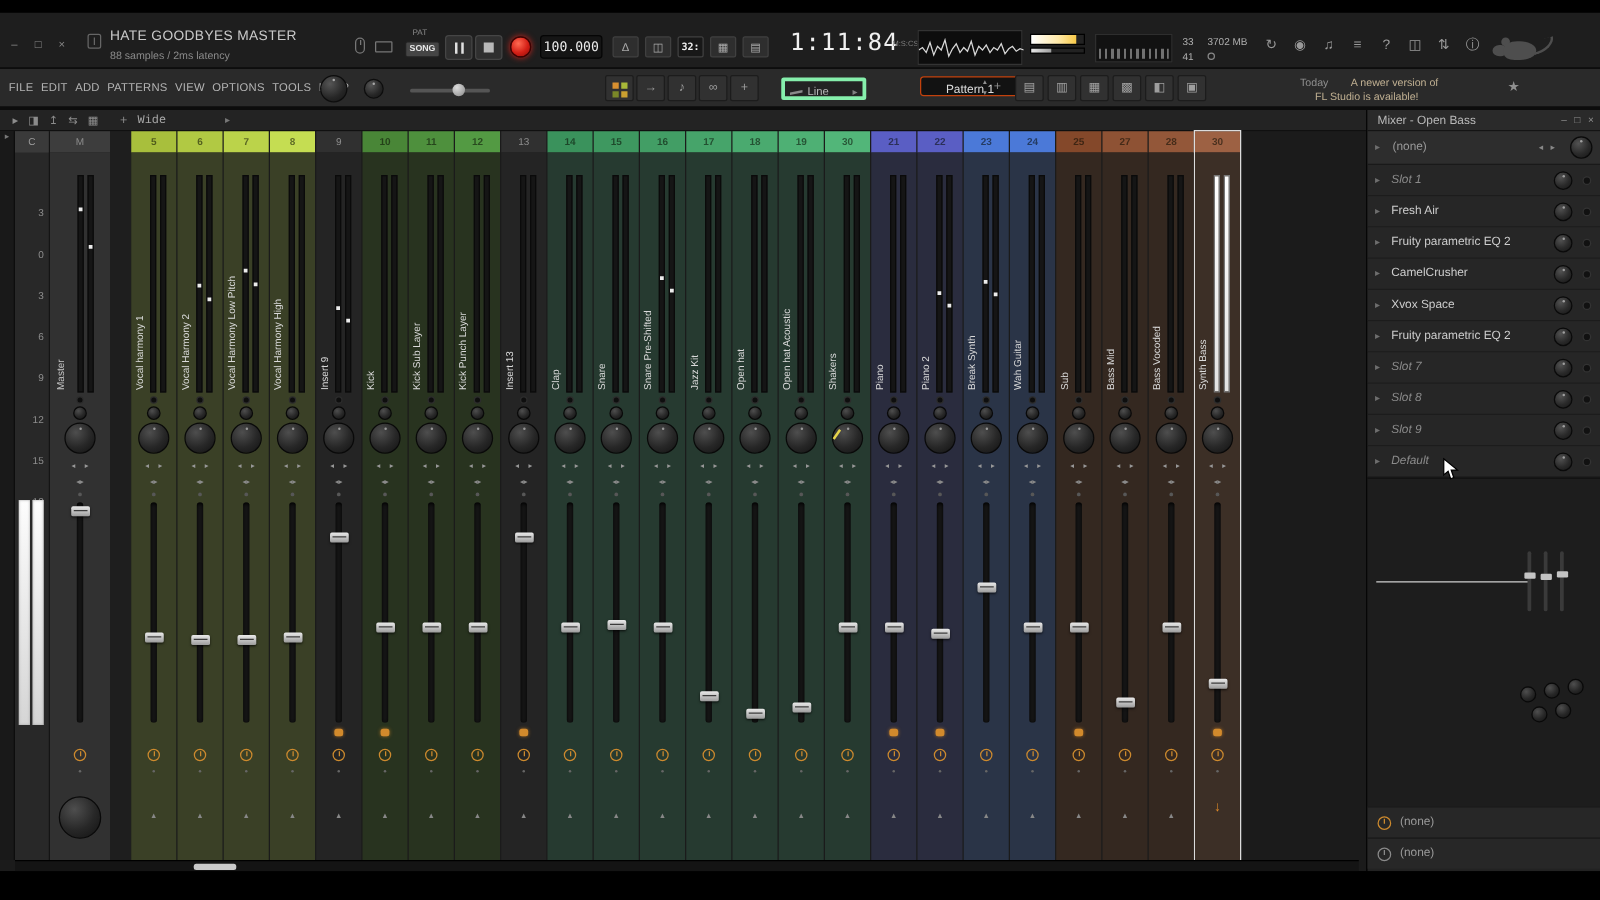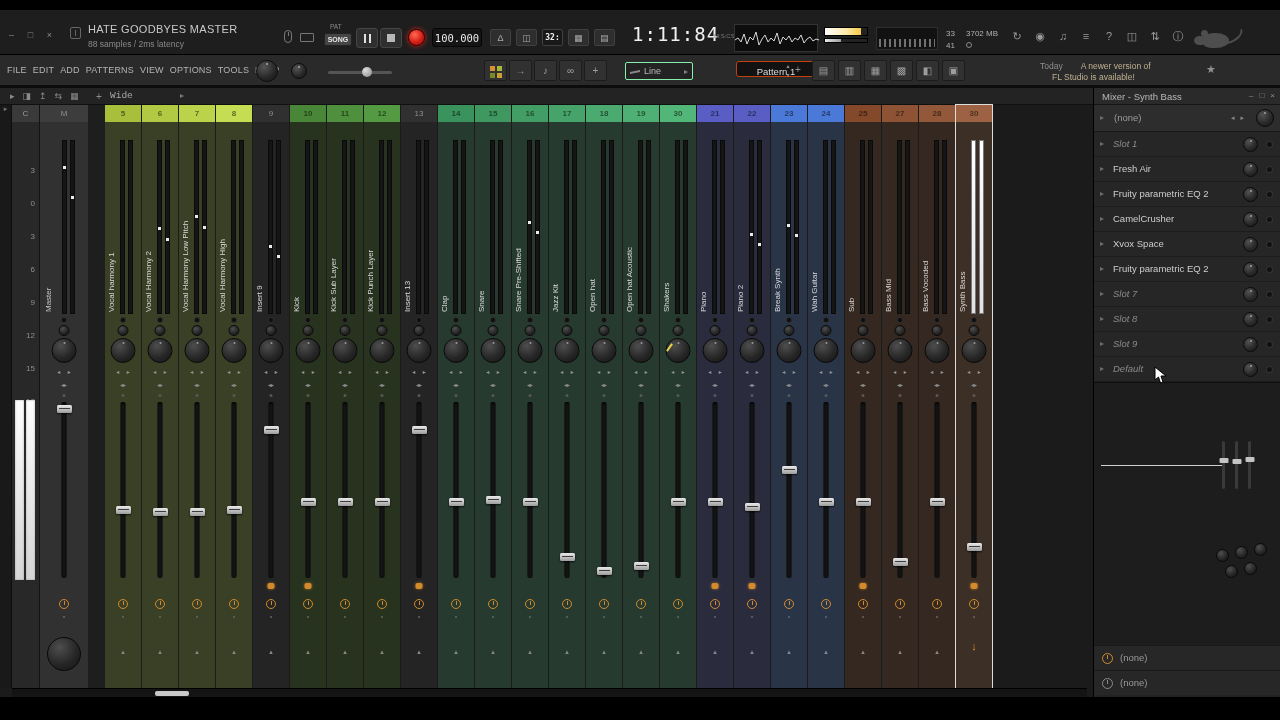--- a/index.html
+++ b/index.html
@@ -61,21 +61,21 @@
 .mitem{padding:2px 3px;font-size:9px;color:#b4b4b4;letter-spacing:.2px;}
 .mb-knob{position:absolute;border-radius:50%;background:radial-gradient(circle at 35% 30%,#555,#262626 60%,#141414);border:1px solid #0d0d0d;}
 .mb-knob.k1{left:256px;top:5px;width:22px;height:22px;}
 .mb-knob.k2{left:291px;top:8px;width:16px;height:16px;}
 .mb-knob::after{content:"";position:absolute;left:50%;top:2px;width:2px;height:2px;margin-left:-1px;background:#aaa;border-radius:50%;}
 .mb-slider{position:absolute;left:328px;top:16px;width:64px;height:3px;background:#555;border-radius:2px;}
 .mb-thumb{position:absolute;left:34px;top:-4px;width:10px;height:10px;border-radius:50%;background:radial-gradient(circle at 35% 30%,#ddd,#888);}
 .mb-center{position:absolute;left:484px;top:5px;display:flex;gap:2px;}
 .mbtn{width:23px;height:21px;background:#313131;border:1px solid #1c1c1c;border-radius:2px;color:#9e9e9e;font-size:10px;text-align:center;line-height:20px;position:relative;}
 .gridpix{position:absolute;left:5px;top:5px;width:5px;height:5px;background:#d89030;box-shadow:7px 0 0 #a8b838,0 7px 0 #7a8828,7px 7px 0 #caa030;}
-.line-box{position:absolute;left:625px;top:7px;width:68px;height:18px;background:#232323;border:1px solid #86efac;border-radius:2px;color:#b8b8b8;font-size:9px;line-height:17px;padding-left:18px;}
+.line-box{position:absolute;left:625px;top:7px;width:68px;height:18px;background:#232323;border:3px solid #86efac;border-radius:2px;color:#b8b8b8;font-size:9px;line-height:17px;padding-left:18px;}
 .line-box::before{content:"";position:absolute;left:4px;top:8px;width:10px;height:2px;background:#8a8a8a;transform:skewY(-12deg);}
 .line-arrow{position:absolute;right:4px;top:0;color:#808080;font-size:8px;}
 .pattern-box{position:absolute;left:736px;top:6px;width:80px;height:16px;background:#121212;border:1px solid #c2410c;border-radius:3px;color:#dedede;font-size:9.5px;text-align:center;line-height:19px;}
 .pattern-spin{position:absolute;left:783px;top:7px;width:10px;height:20px;color:#909090;font-size:6px;line-height:9px;text-align:center;}
 .pattern-plus{position:absolute;left:795px;top:9px;color:#909090;font-size:10px;}
 .mb-views{position:absolute;left:812px;top:5px;display:flex;gap:3px;}
 .notice{position:absolute;left:1040px;top:6px;font-size:8.5px;color:#8f8f8f;}
 .notice .n-rest{color:#c0b092;margin-left:18px;}
 .notice2{position:absolute;left:1052px;top:17px;font-size:8.5px;color:#c0b092;}
 .star-btn{position:absolute;left:1206px;top:8px;color:#8f8f8f;font-size:11px;}
@@ -861,21 +861,21 @@
           </div>
         </div>
       </div>
     <div class="hscroll">
         <div class="hthumb"></div>
       </div>
   </div>
 
   <div class="fx-panel">
     <div class="fx-header">
-      <span class="fx-title">Mixer - Synth Bass</span>
+      <span class="fx-title">Mixer - Open Bass</span>
       <span id="fx-controls" class="fx-wc">
           <span class="wc">–</span>
           <span class="wc">□</span>
           <span class="wc">×</span>
         </span>
     </div>
     <div class="fx-preset">
       <span class="fx-chev">▸</span>
       <span class="fx-label">(none)</span>
       <span class="fx-arrows">◂ ▸</span>

